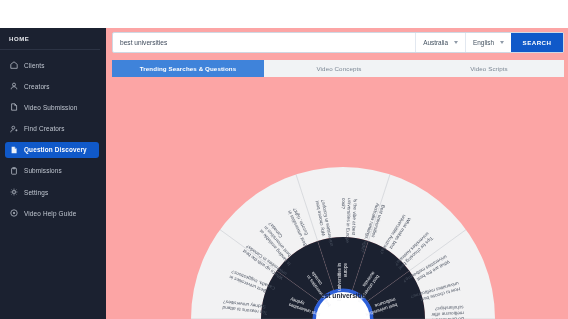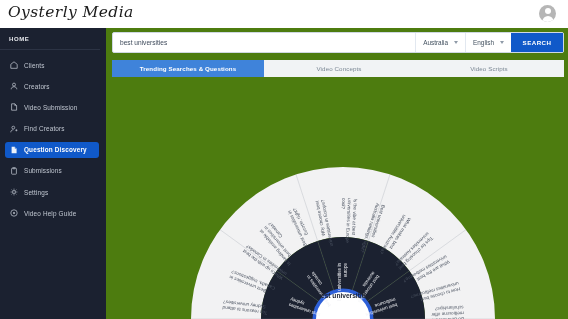--- a/index.html
+++ b/index.html
@@ -55,21 +55,21 @@
     height: 16px; margin: 0 7px 5.2px 5px;
     padding-left: 5px; border-radius: 3px;
     font-size: 6.4px; color: #c2c8d2; letter-spacing: .15px;
     cursor: pointer;
   }
   .side-item.active { background: #1059c9; color: #ffffff; font-weight: bold; }
   .side-ico { width: 8px; height: 8px; flex: 0 0 8px; opacity: .92; display:block; }
   .side-ico svg { display: block; width: 8px; height: 8px; }
 
   
-  .main { position: absolute; left: 106px; top: 28px; width: 462px; height: 291px; background: #4d7c0f; }
+  .main { position: absolute; left: 106px; top: 28px; width: 462px; height: 291px; background: #fca5a5; }
 
   .searchrow {
     position: absolute; left: 6px; top: 4px;
     width: 452px; height: 21px;
     display: flex; align-items: stretch;
     border: 1px solid #cfd8e3; border-radius: 2px; background: #fff;
   }
   .search-input {
     flex: 1 1 auto; border: none; outline: none;
     font-size: 6.6px; color: #3e4css; color:#3f4b5c;
@@ -113,27 +113,20 @@
     left: 206px; top: 212px; width: 62px;
     text-align: center; font-size: 6.6px; font-weight: bold;
     color: #1b2130; line-height: 8.2px; pointer-events: none;
   }
 </style>
 </head>
 <body>
 
 <div id="app">
 
-  <div class="brandbar">
-    <div class="brand">Oysterly Media</div>
-    <div class="avatar">
-      <span class="head"></span>
-      <span class="body"></span>
-    </div>
-  </div>
 
   <div class="sidebar">
     <div class="side-home">HOME</div>
     <div class="side-list" id="side-list">
         <div class="side-item">
           <span class="side-ico">
             <svg viewBox="0 0 8 8">
               <path d="M4 .8 .8 3.3V7.3h6.4V3.3Z" fill="none" stroke="currentColor" stroke-width=".8"></path>
             </svg>
           </span>

